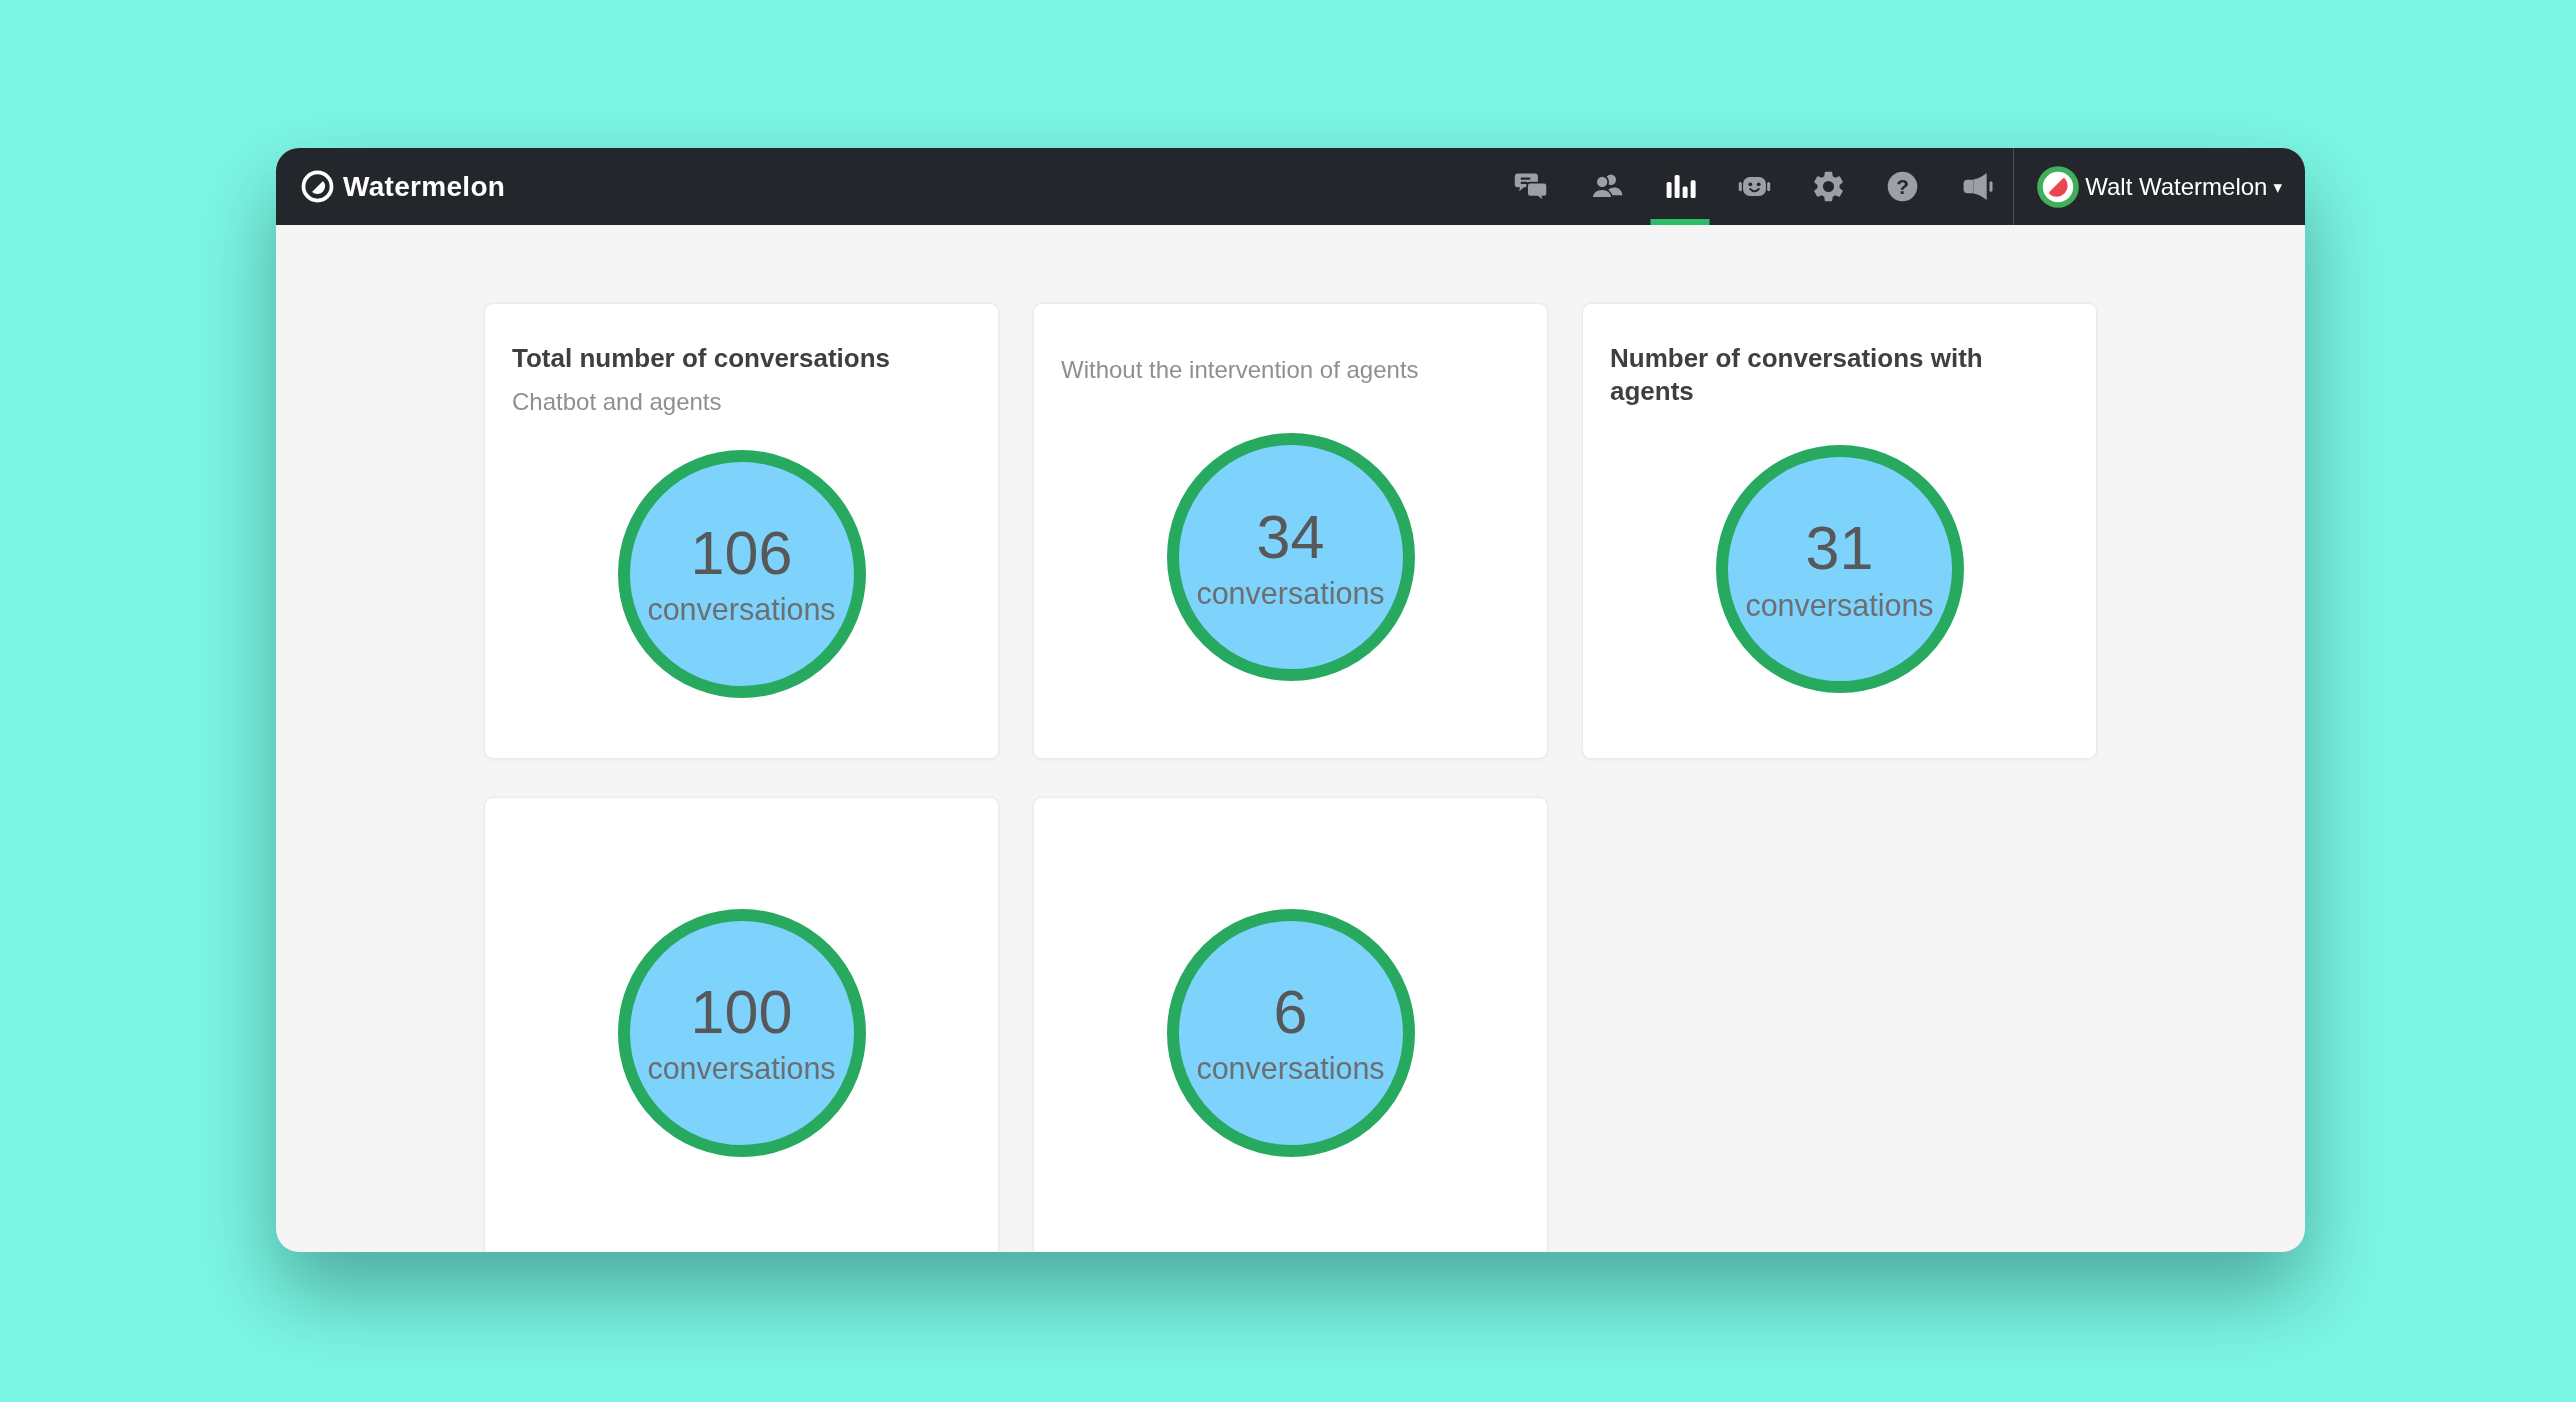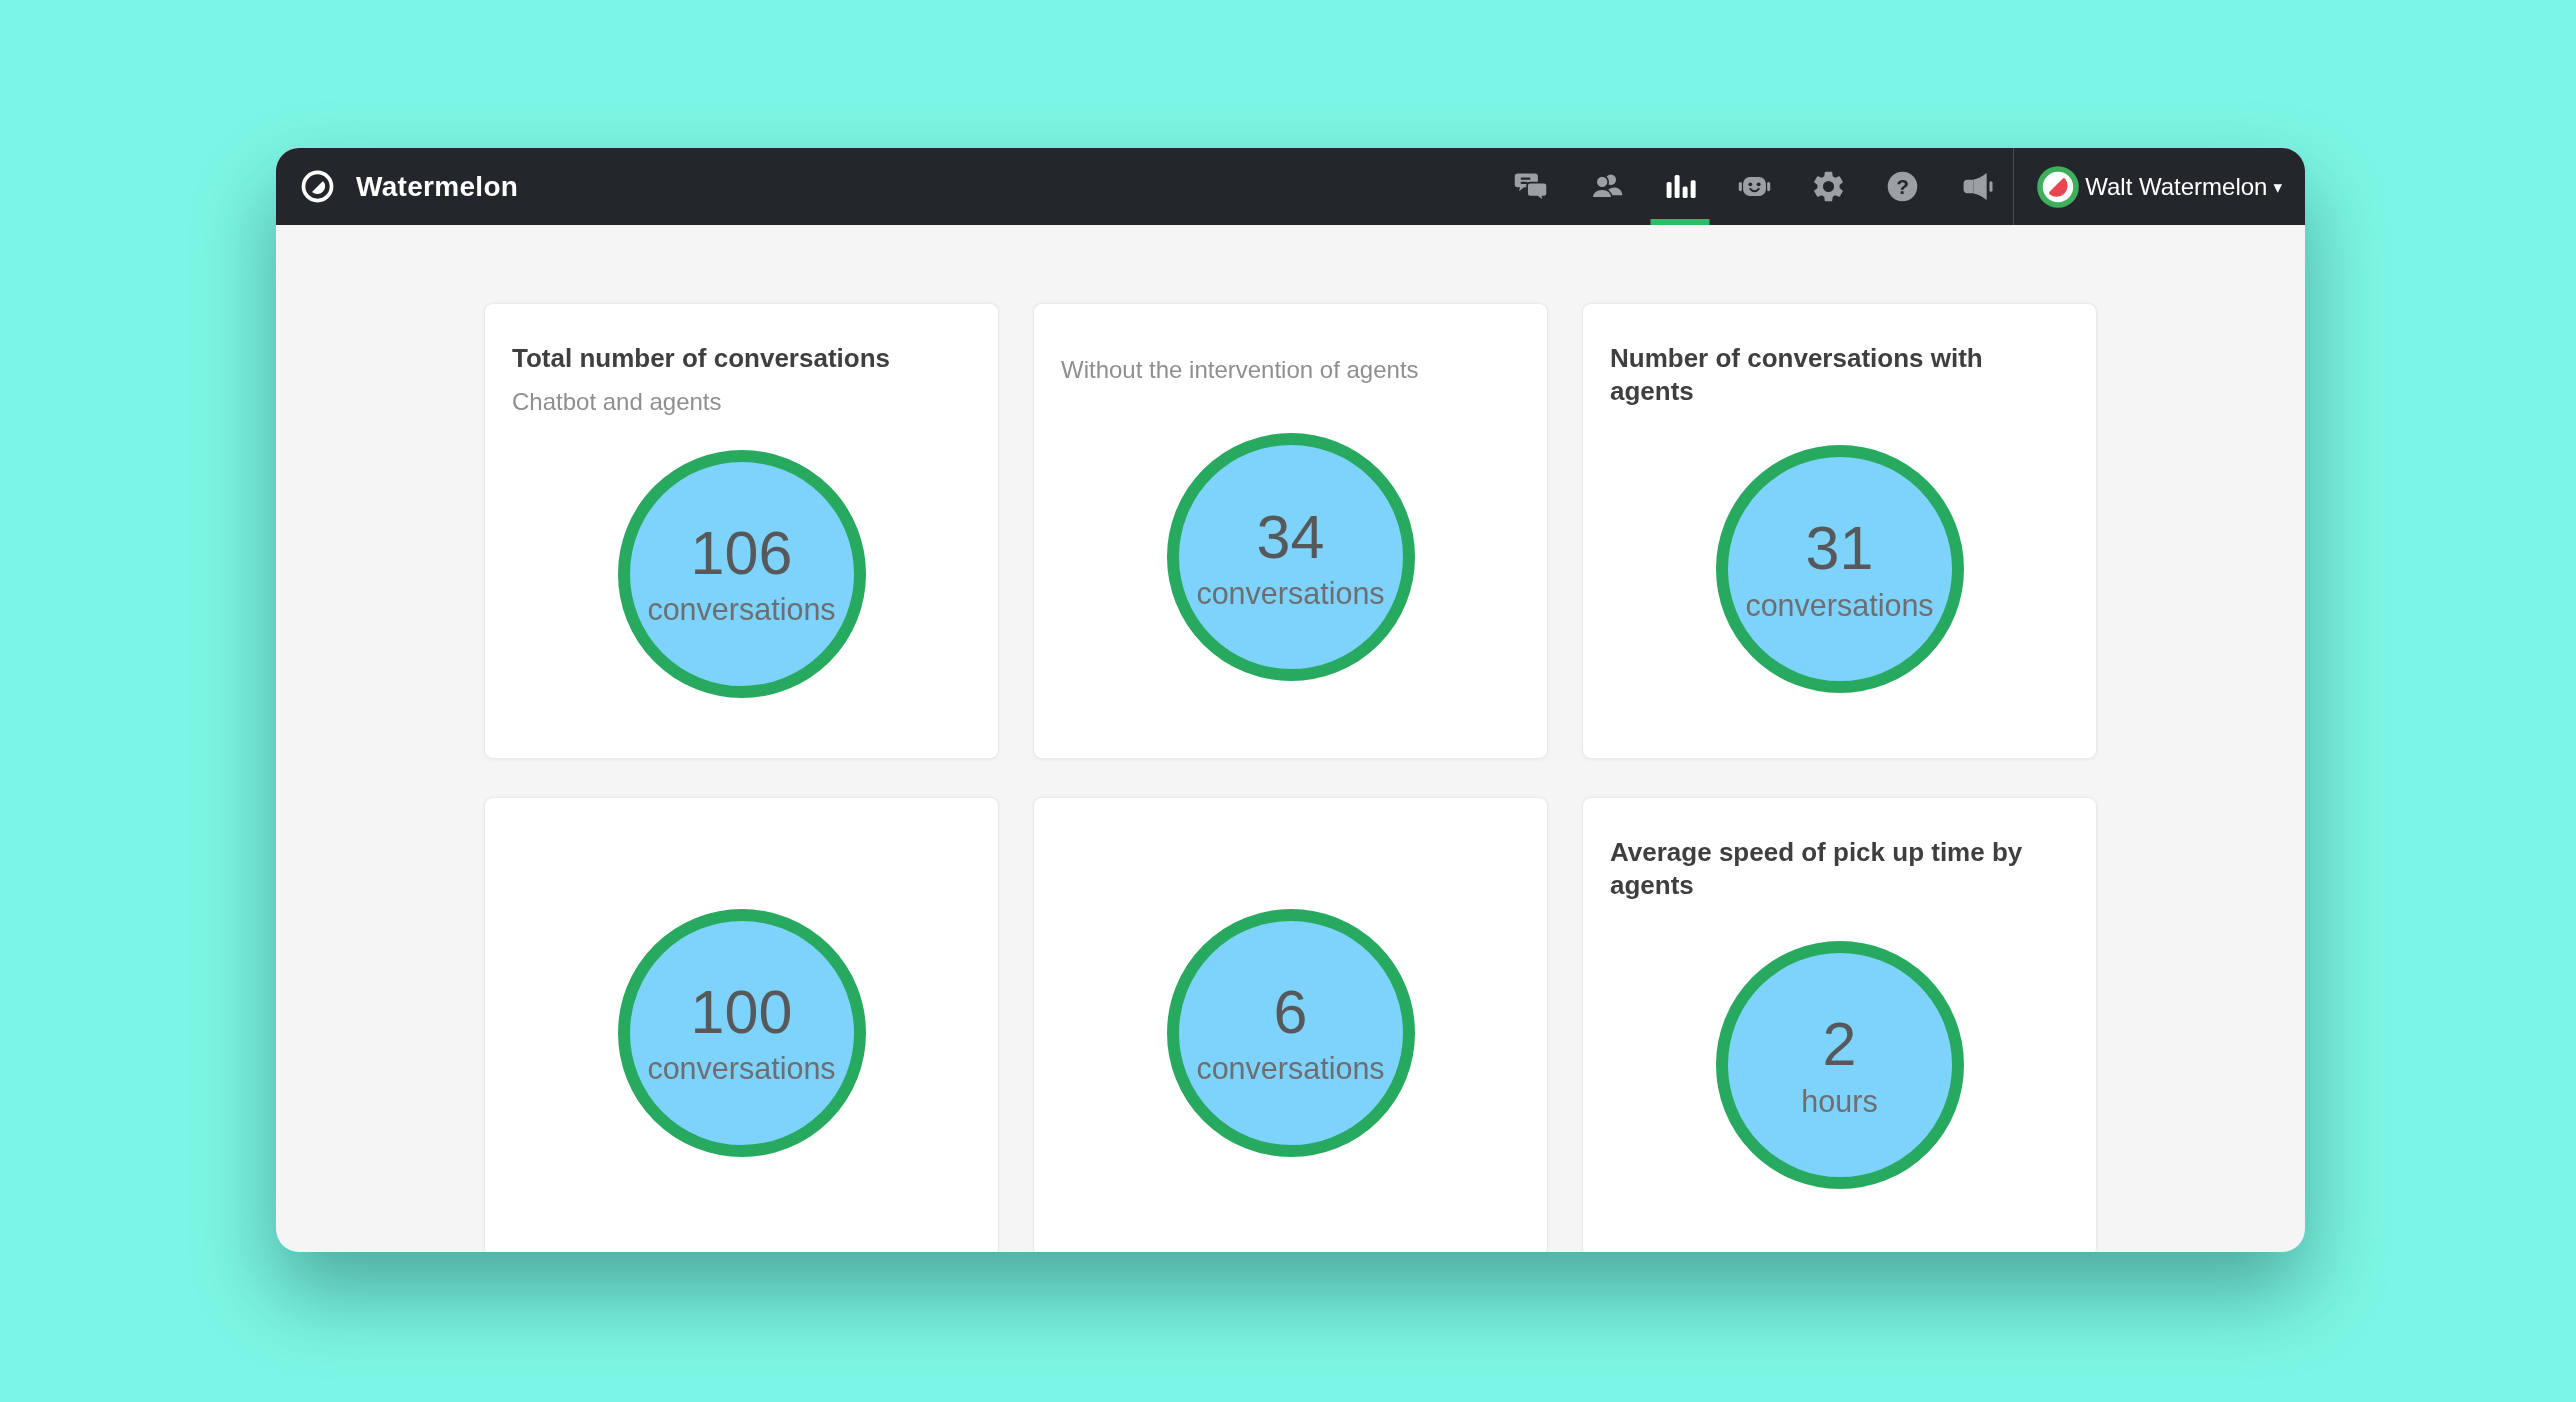--- a/index.html
+++ b/index.html
@@ -18,21 +18,21 @@
     border-radius: 23px;
     box-shadow: 0 40px 81px rgba(0, 45, 42, 0.38);
     overflow: hidden;
   }
   
   .navbar {
     height: 77px; background: #23262B;
     display: flex; align-items: center;
     padding-left: 25px;
   }
-  .brand { display: flex; align-items: center; gap: 22px; }
+  .brand { display: flex; align-items: center; gap: 9px; }
   .brand svg { width: 33px; height: 33px; display: block; }
   .brand-title { color: #FFFFFF; font-size: 28px; font-weight: 700; letter-spacing: 0.3px; }
   .nav-actions { margin-left: auto; display: flex; height: 100%; align-items: center; }
   .nav-btn {
     width: 74px; height: 100%;
     display: flex; align-items: center; justify-content: center;
     position: relative; cursor: pointer;
   }
   .nav-btn svg { width: 37px; height: 37px; fill: #9BA0A5; display: block; }
   .nav-btn.active svg { fill: #FFFFFF; }
@@ -216,27 +216,17 @@
       <div class="card">
 
         <div class="circle-wrap">
           <div class="stat-circle">
             <div class="stat-value">6</div>
             <div class="stat-unit">conversations</div>
           </div>
         </div>
       </div>
 
-      <div class="card">
-        <div class="card-title">Average speed of pick up time by agents</div>
-
-        <div class="circle-wrap">
-          <div class="stat-circle">
-            <div class="stat-value">2</div>
-            <div class="stat-unit">hours</div>
-          </div>
-        </div>
-      </div>
 
     </div>
   </div>
 </div>
 
 
 </body></html>

